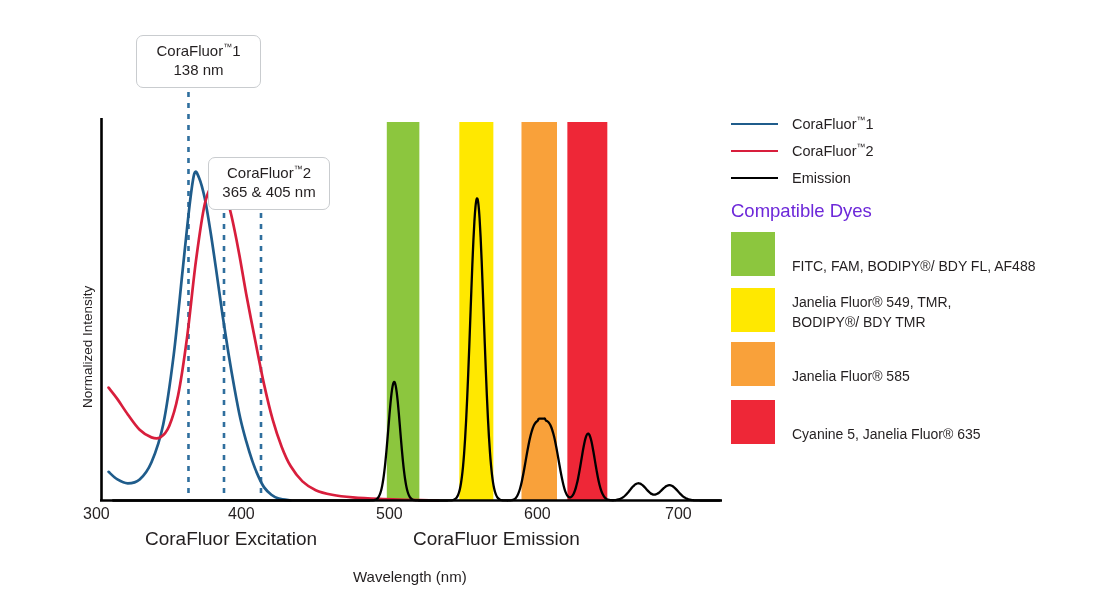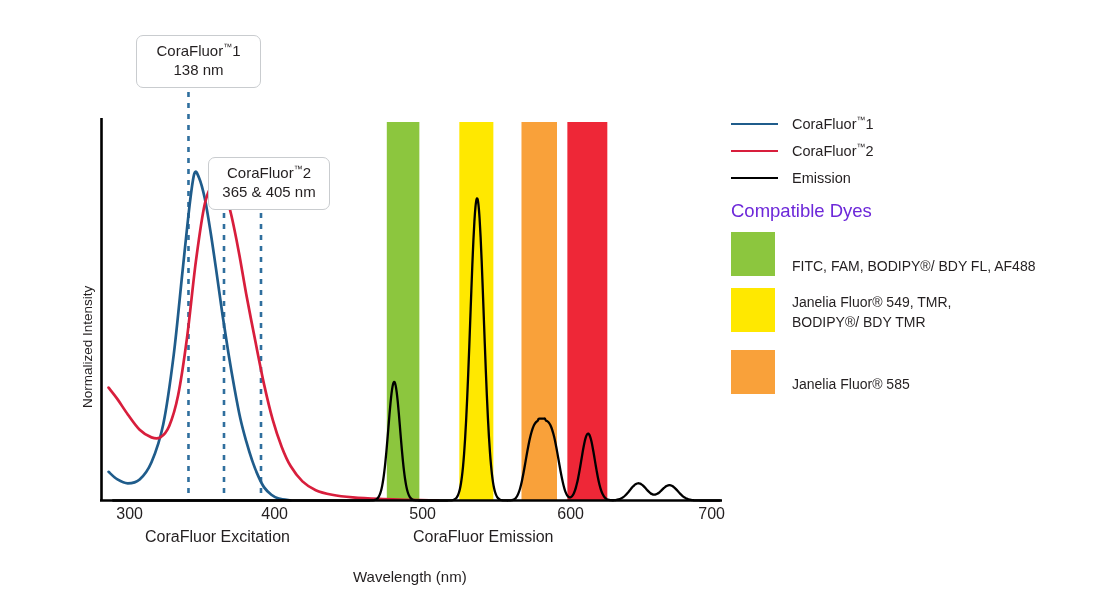--- a/index.html
+++ b/index.html
@@ -5,22 +5,22 @@
   html,body{margin:0;padding:0;background:#ffffff;}
   body{width:1110px;height:612px;position:relative;overflow:hidden;
        font-family:"Liberation Sans",sans-serif;color:#231f20;}
   #chart-root{position:absolute;inset:0;}
   svg.plot{position:absolute;left:0;top:0;width:1110px;height:612px;}
   .callout{position:absolute;background:#ffffff;border:1px solid #c9cccf;
            border-radius:7px;text-align:center;line-height:1.25;
            font-size:15px;color:#231f20;padding:6px 10px 7px;box-sizing:border-box;}
   .callout .l2{display:block;}
   .sup{font-size:9px;vertical-align:super;letter-spacing:0px;}
-  .axlabel{position:absolute;font-size:16px;color:#231f20;white-space:nowrap;}
-  .tick{position:absolute;font-size:16px;color:#231f20;text-align:right;width:60px;}
+  .axlabel{position:absolute;font-size:19px;color:#231f20;white-space:nowrap;}
+  .tick{position:absolute;font-size:16px;color:#231f20;text-align:left;width:60px;}
   .ylab{position:absolute;font-size:13.5px;color:#231f20;
         transform:rotate(-90deg);transform-origin:left top;white-space:nowrap;}
   .legend{position:absolute;left:731px;top:110px;width:370px;}
   .lgrow{display:flex;align-items:center;height:27px;}
   .lgline{width:47px;height:0;border-top-width:2.5px;border-top-style:solid;margin-right:14px;flex:0 0 47px;}
   .lgtext{font-size:14.5px;color:#231f20;}
   .dyes-title{position:absolute;left:731px;top:200px;font-size:18.5px;color:#6d28d9;}
   .dyes{position:absolute;left:731px;top:232px;width:372px;}
   .dyerow{display:flex;align-items:flex-end;margin-bottom:12px;}
   .swatch{width:44px;height:44px;flex:0 0 44px;margin-right:17px;}
@@ -91,23 +91,27 @@
         <span class="lgtext"><span>Emission</span><span class="sup"></span><span></span></span>
       </div>
     </div>
 
   <div class="dyes-title">Compatible Dyes</div>
   <div class="dyes" id="dyes-list">
       <div class="dyerow">
         <span class="swatch" style="background: rgb(140, 198, 62);"></span>
         <span class="dyetext"><span>FITC, FAM, BODIPY®/ BDY FL, AF488</span></span>
       </div>
-      <div class="dyerow" style="margin-bottom: 18px;">
+      <div class="dyerow" style="margin-bottom: 10px;">
         <span class="swatch" style="background: rgb(255, 232, 0);"></span>
         <span class="dyetext" style="padding-top: 2px;"><span>Janelia Fluor® 549, TMR,</span><span class="l2">BODIPY®/ BDY TMR</span></span>
       </div>
       <div class="dyerow" style="margin-bottom: 14px;">
         <span class="swatch" style="background: rgb(249, 161, 58);"></span>
         <span class="dyetext"><span>Janelia Fluor® 585</span></span>
       </div>
+      <div class="dyerow">
+        <span class="swatch" style="background: rgb(238, 39, 55);"></span>
+        <span class="dyetext"><span>Cyanine 5, Janelia Fluor® 635</span></span>
+      </div>
     </div>
 
 </div>
 
 </body></html>

